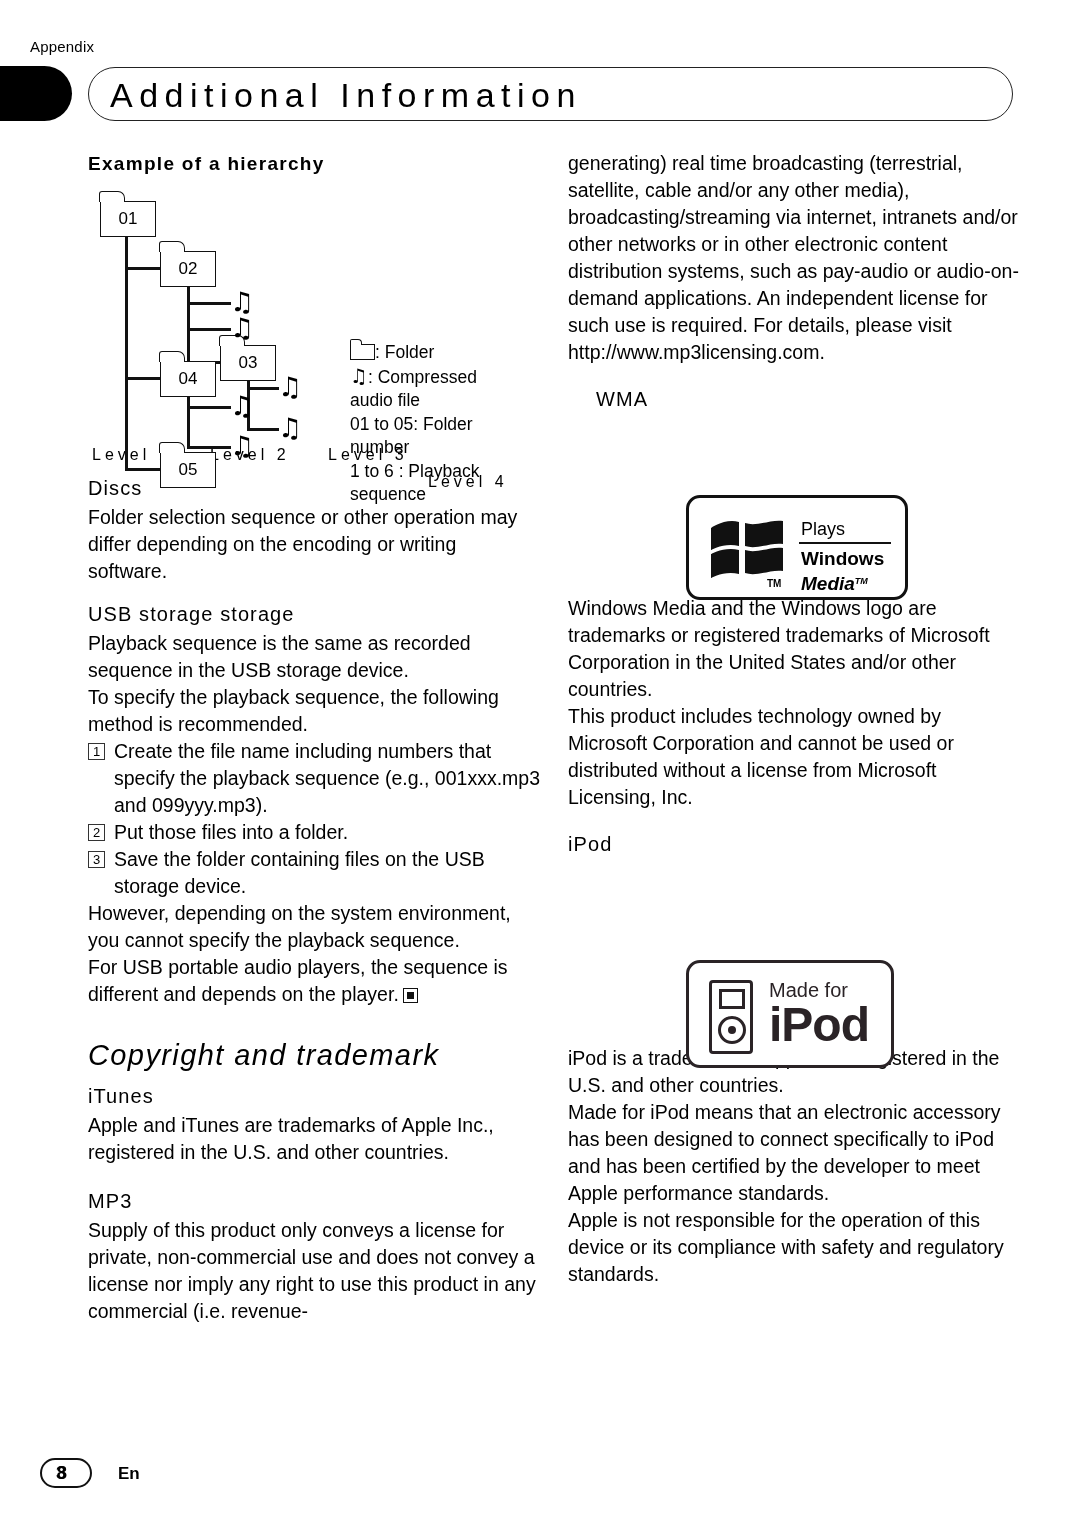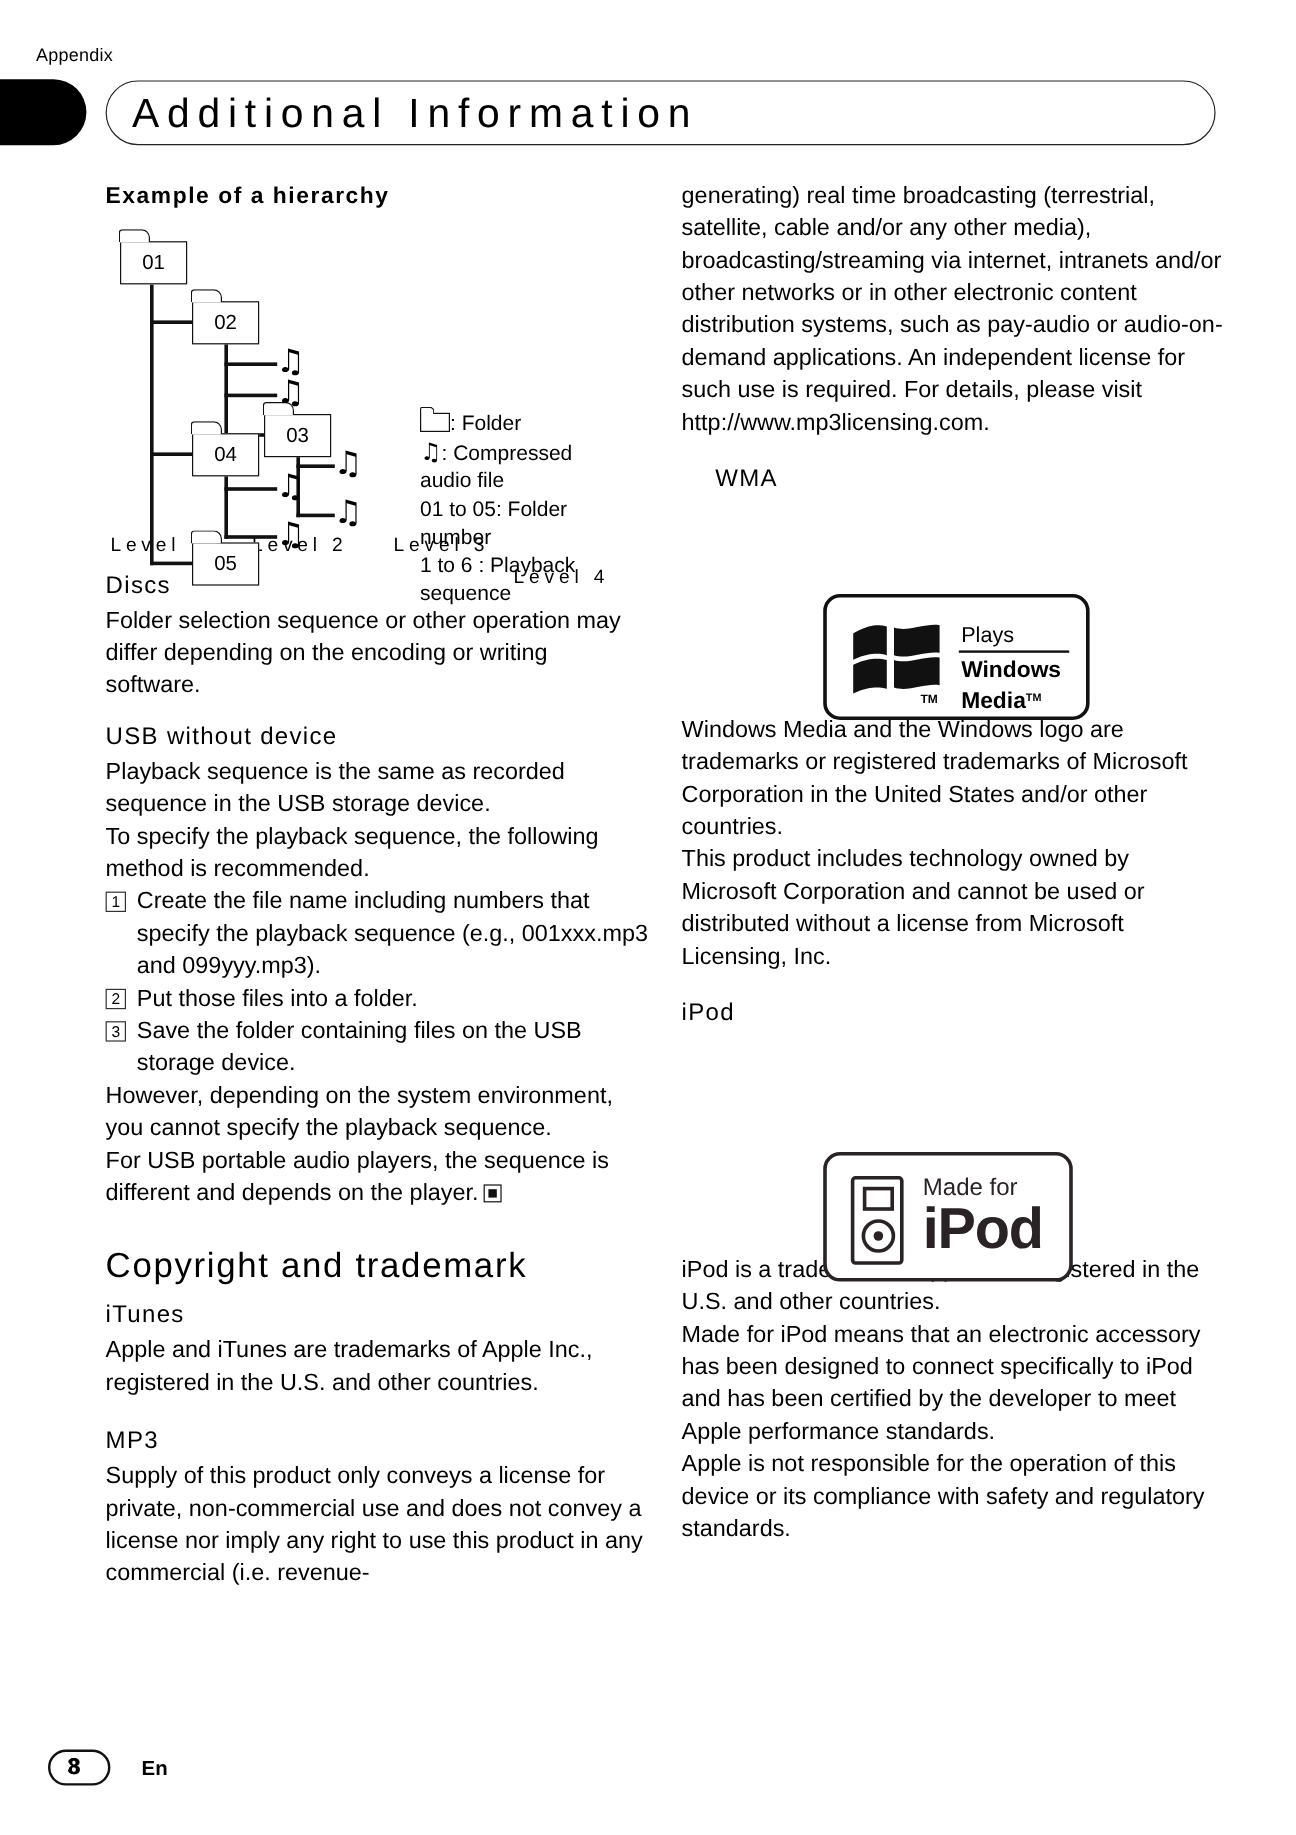--- a/index.html
+++ b/index.html
@@ -50,21 +50,21 @@
     font-size:19px;font-weight:bold;
     margin:0 0 12px 0;letter-spacing:1.3px;
   }
   h3.sub{
     font-size:20px;font-weight:normal;
     margin:16px 0 2px 0;letter-spacing:1.1px;
   }
   h3.sub.first{margin-top:0;}
   h2.bigsec{
     font-size:29px;font-weight:normal;
-    margin:34px 0 14px 0;letter-spacing:1.4px;
+    margin:34px 0 14px 0;letter-spacing:1.4px;font-style:italic;
   }
   p{margin:0 0 0 0;}
   p + p{margin-top:0;}
 
   
   .step{display:flex;align-items:flex-start;margin:0;}
   .step .num{
     flex:0 0 auto;
     width:17px;height:17px;
     border:1.4px solid #333;
@@ -165,21 +165,21 @@
   .wm-divider{
     position:absolute;left:110px;top:44px;width:92px;height:2.4px;background:#111;
   }
   .wm-plays{
     position:absolute;left:112px;top:18px;font-size:18px;
   }
   .wm-windows{
     position:absolute;left:112px;top:47px;font-size:19px;font-weight:bold;
   }
   .wm-media{
-    position:absolute;left:112px;top:70px;font-size:19px;font-weight:bold;
+    position:absolute;left:112px;top:70px;font-size:19px;font-weight:bold;font-style:italic;
   }
   .wm-media sup{font-size:9px;vertical-align:6px;}
 
   .logo-ipod{
     position:absolute;left:118px;top:810px;
     width:208px;height:108px;
     border:3px solid #2a2326;
     border-radius:14px;
     box-sizing:border-box;
     background:#fff;
@@ -299,21 +299,21 @@
         <span style="left:4px;">Level 1</span>
         <span style="left:122px;">Level 2</span>
         <span style="left:240px;">Level 3</span>
         <span style="left:340px;margin-top:27px;">Level 4</span>
       </div>
     </div>
 
     <h3 class="sub" style="margin-top:6px;">Discs</h3>
     <p>Folder selection sequence or other operation may differ depending on the encoding or writing software.</p>
 
-    <h3 class="sub">USB without device</h3>
+    <h3 class="sub">USB storage storage</h3>
     <p>Playback sequence is the same as recorded sequence in the USB storage device.</p>
     <p>To specify the playback sequence, the following method is recommended.</p>
 
     <div class="step">
       <span class="num">1</span>
       <span class="txt">Create the file name including numbers that specify the playback sequence (e.g., 001xxx.mp3 and 099yyy.mp3).</span>
     </div>
     <div class="step">
       <span class="num">2</span>
       <span class="txt">Put those files into a folder.</span>

